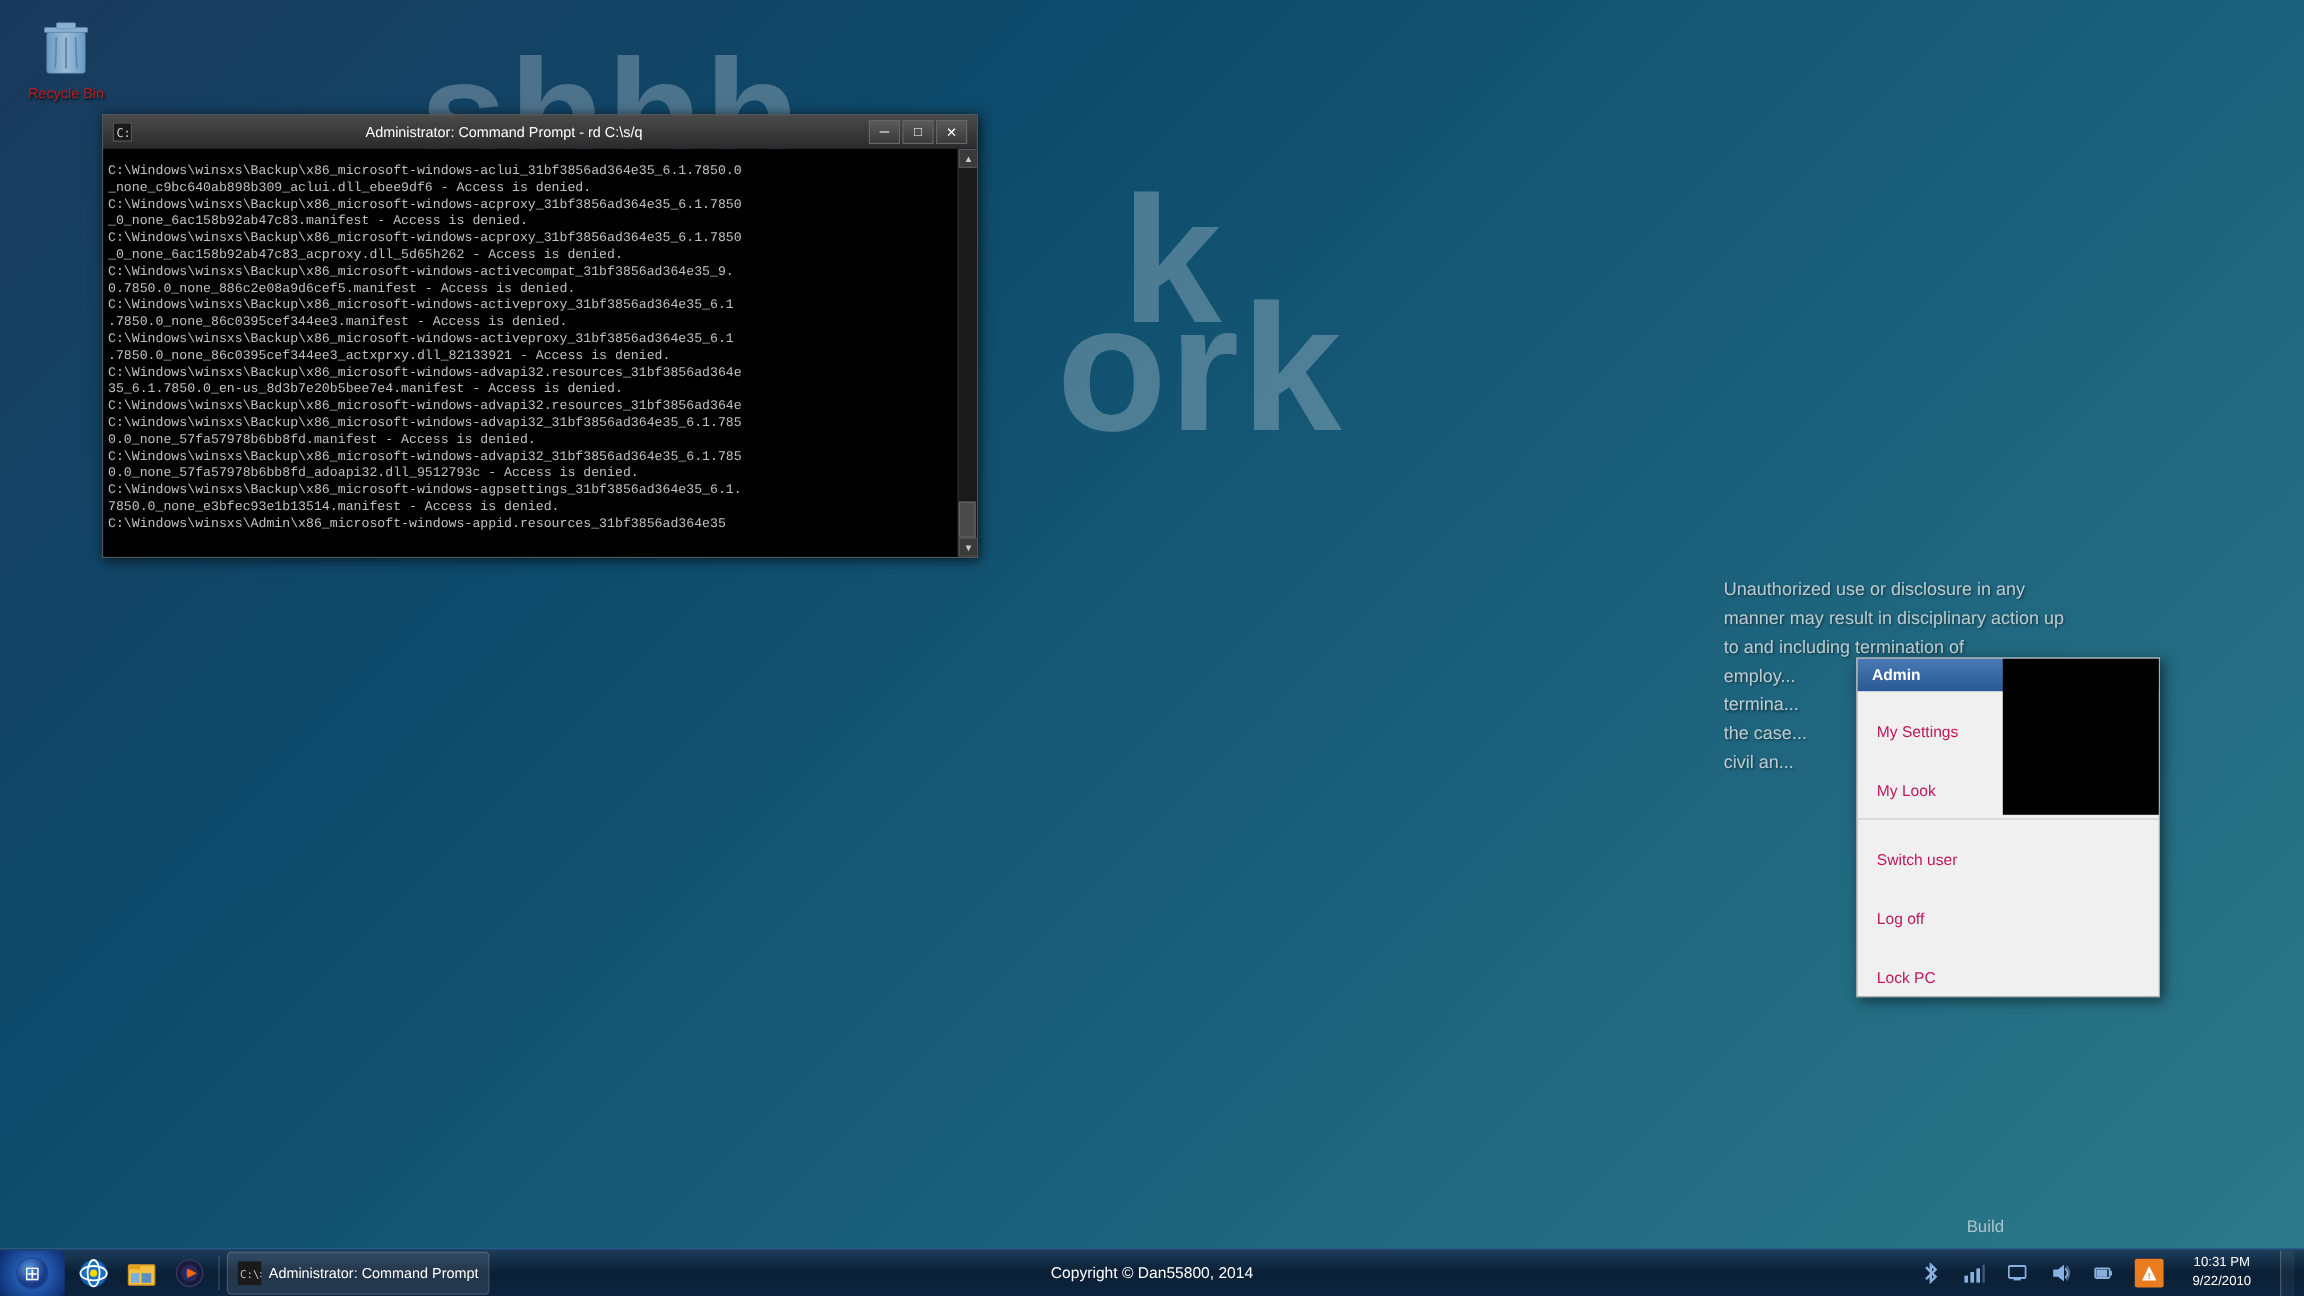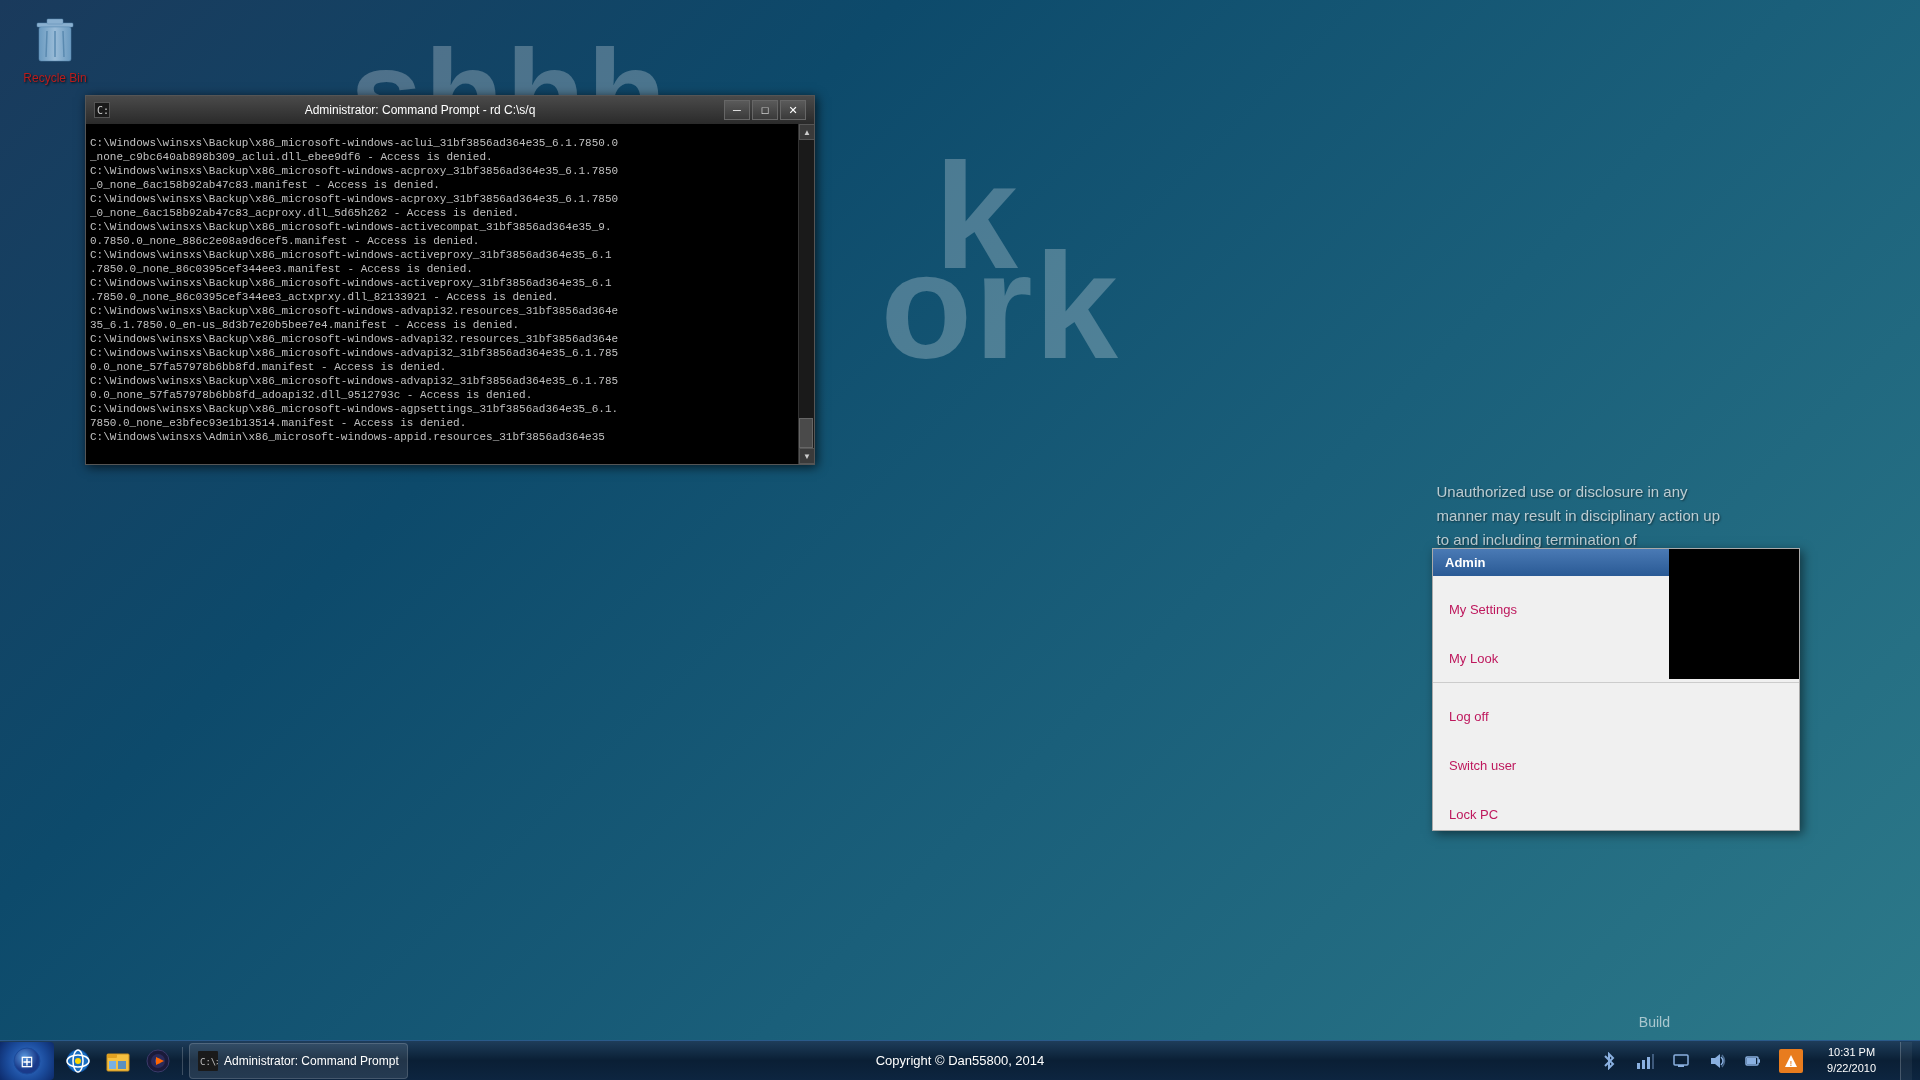--- a/index.html
+++ b/index.html
@@ -164,21 +164,21 @@
       height: 30px;
       background: #4a4a4a;
       border: 1px solid #666;
     }
 
     
     .user-popup {
       position: absolute;
       top: 548px;
       right: 120px;
-      width: 368px;
+      width: 253px;
       background: #f0f0f0;
       border: 1px solid #aaa;
       box-shadow: 3px 3px 10px rgba(0,0,0,0.5);
       z-index: 100;
     }
     .user-popup-header {
       background: linear-gradient(to bottom, #4a7ab5 0%, #2a5a95 100%);
       color: white;
       padding: 6px 12px;
       font-size: 13px;
@@ -425,22 +425,22 @@
 <div class="user-popup">
   <div class="user-popup-header">
     <span>Admin</span>
     <div class="user-popup-avatar"></div>
   </div>
   <div class="user-menu-section">
     <div class="user-menu-item">My Settings</div>
     <div class="user-menu-item">My Look</div>
   </div>
   <div class="user-menu-divider"></div>
+  <div class="user-menu-item">Switch user</div>
   <div class="user-menu-item">Log off</div>
-  <div class="user-menu-item">Switch user</div>
   <div class="user-menu-item">Lock PC</div>
 </div>
 
 <div class="taskbar">
 
   <div class="taskbar-start">
     <svg width="30" height="30" viewBox="0 0 30 30">
       <circle cx="15" cy="15" r="13" fill="url(#startGrad)" stroke="#1a4a9a" stroke-width="1"></circle>
       <text x="15" y="21" font-size="16" fill="white" text-anchor="middle" font-family="Segoe UI">⊞</text>
       <defs>

